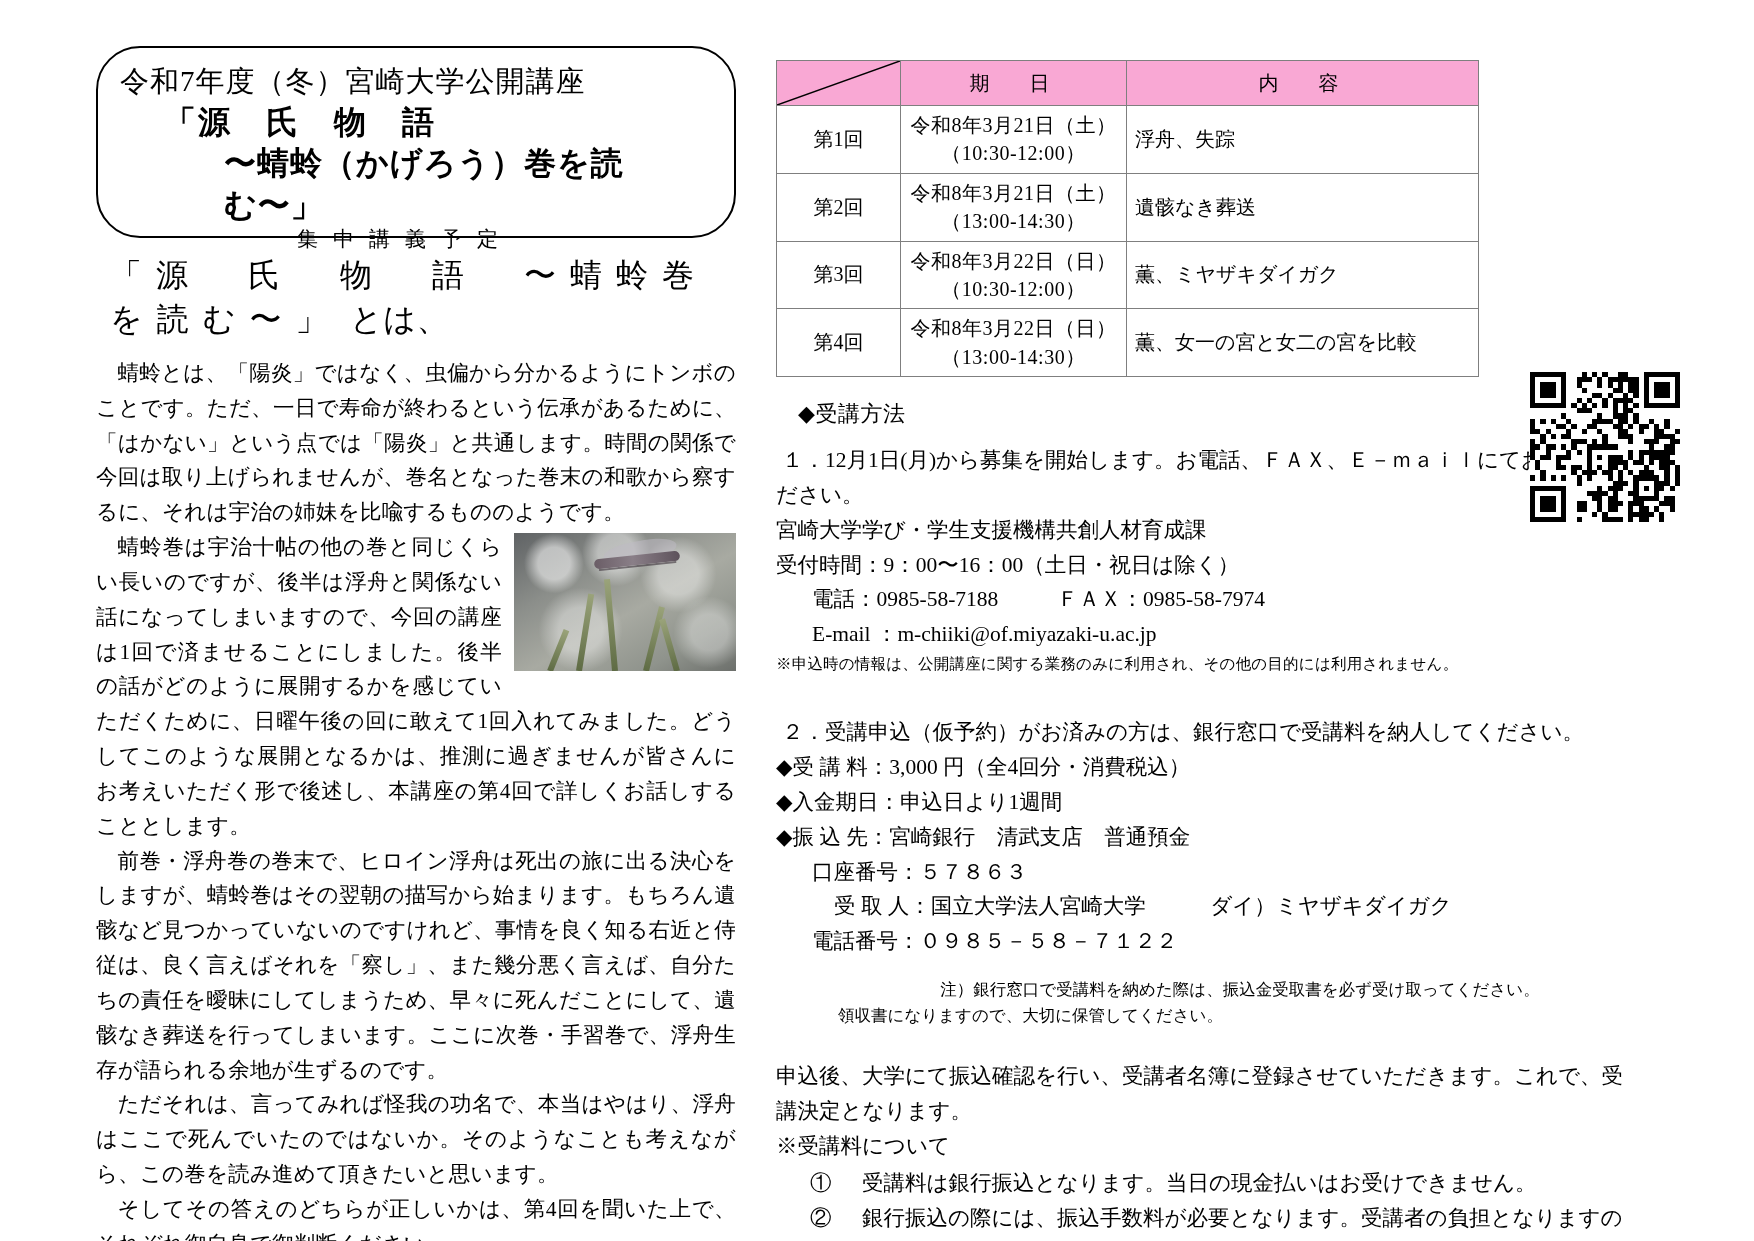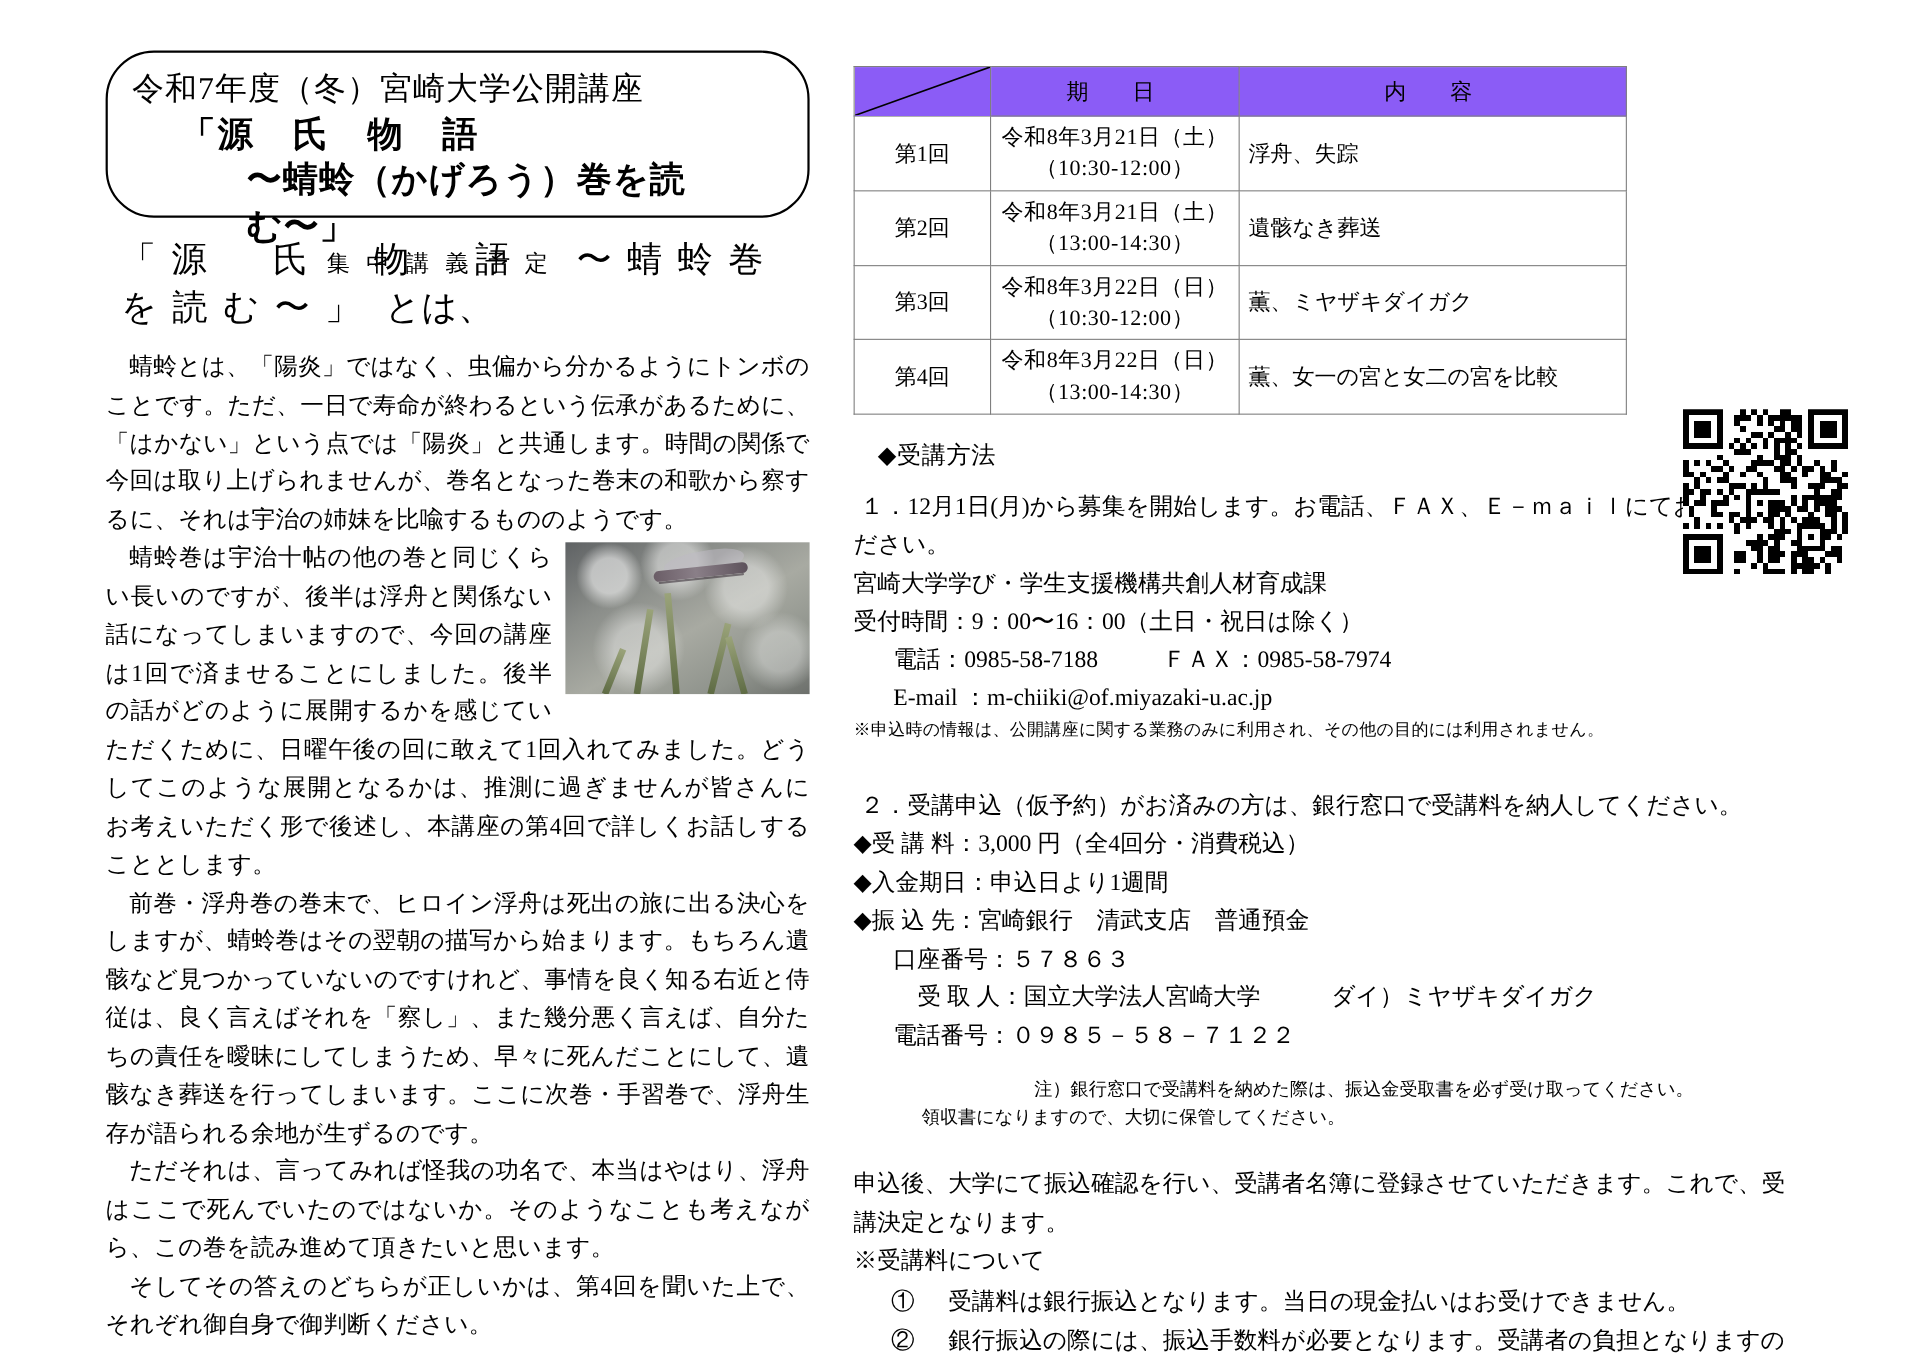--- a/index.html
+++ b/index.html
@@ -14,21 +14,21 @@
   }
   .page{position:absolute;inset:0;}
 
   
   .left-col{position:absolute;left:96px;top:46px;width:640px;}
 
   .title-box{
     border:2px solid #000;
     border-radius:44px;
     padding:14px 18px 18px 22px;
-    height:152px;
+    height:192px;
     box-sizing:border-box;
   }
   .t-line1{font-size:29px;letter-spacing:1px;line-height:1.34;}
   .t-line2{
     font-size:32px;font-weight:bold;letter-spacing:2px;
     margin-left:44px;line-height:1.32;
     font-family:"DejaVu Serif","Liberation Serif",serif;
   }
   .t-line3{
     font-size:32px;font-weight:bold;letter-spacing:1px;
@@ -107,21 +107,21 @@
     table-layout:fixed;
   }
   table.schedule th,table.schedule td{
     border:1.5px solid #7f7f7f;
     font-size:20px;
     font-weight:normal;
     padding:5px 8px;
     vertical-align:middle;
   }
   table.schedule thead th{
-    background:#8b5cf6;
+    background:#f9a8d4;
     height:34px;
     text-align:center;
     letter-spacing:10px;
     padding-left:10px;
   }
   .corner-cell{
     position:relative;
     background:#fbe5d6;
     padding:0;
     overflow:hidden;

